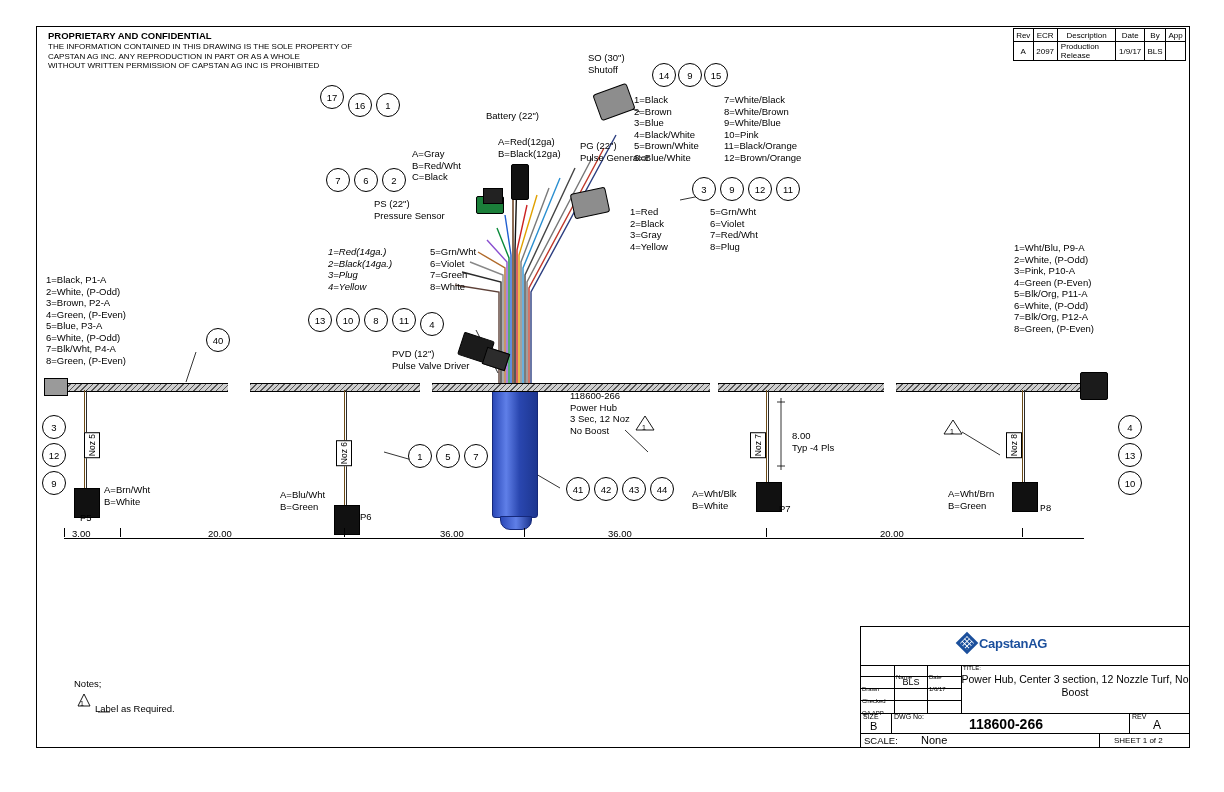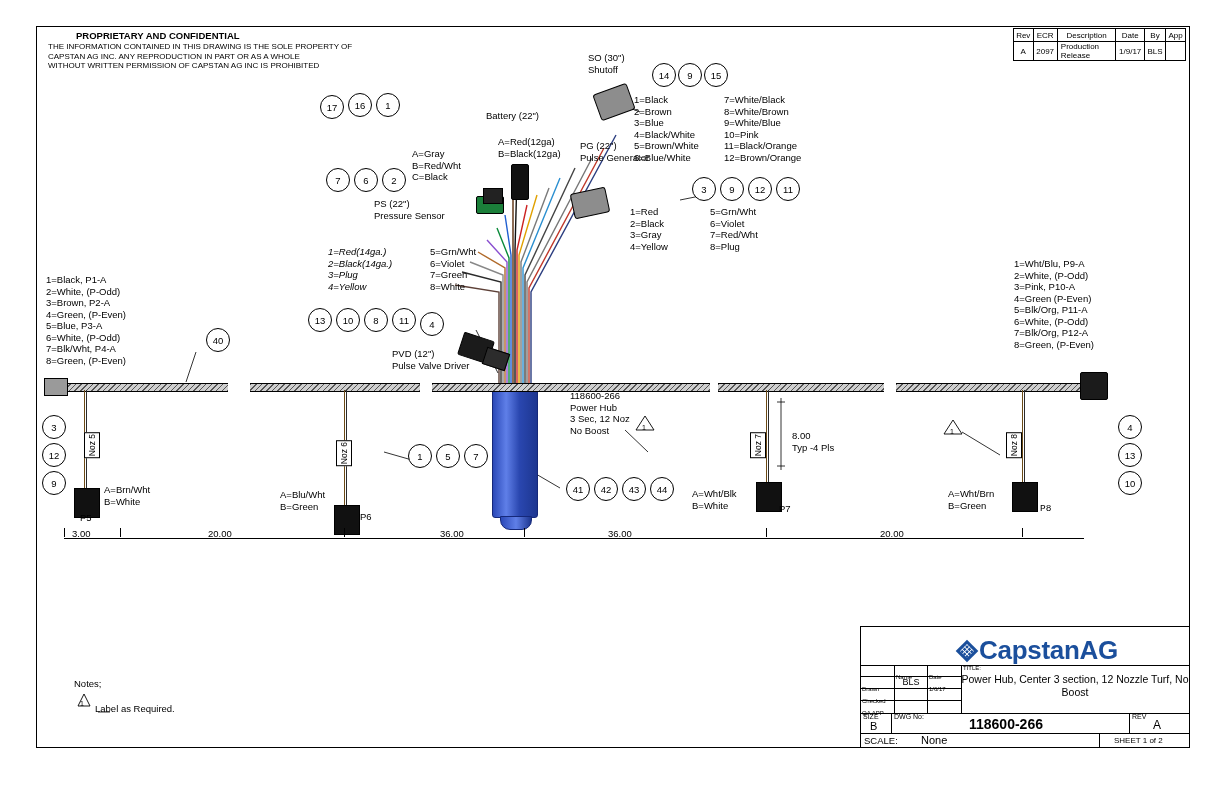--- a/index.html
+++ b/index.html
@@ -20,21 +20,21 @@
   
   .tb { position:absolute; left:860px; top:626px; width:328px; height:120px; border:1px solid #000; }
   .tb-logo { position:absolute; left:0; top:0; width:328px; height:38px; border-bottom:1px solid #000; }
   .logo-wrap { position:absolute; left:98px; top:8px; display:flex; align-items:center; gap:4px; }
   .logo-diamond { width:16px; height:16px; background:#1b4f9c; transform:rotate(45deg); position:relative; }
   .logo-diamond:after{ content:""; position:absolute; left:3px; top:3px; width:10px; height:10px;
      background:
        linear-gradient(to right, #fff 0 1px, transparent 1px 100%) ,
        linear-gradient(to bottom, #fff 0 1px, transparent 1px 100%);
      background-size:3.4px 3.4px; }
-  .logo-text { font-size:26px; font-weight:bold; letter-spacing:-0.3px; }
+  .logo-text { font-size:13px; font-weight:bold; letter-spacing:-0.3px; }
   .logo-text .ag { color:#1b4f9c; }
   .logo-text .cap { color:#1b4f9c; }
 
   .tb-mid { position:absolute; left:0; top:38px; width:328px; height:48px; border-bottom:1px solid #000; }
   .tb-names { position:absolute; left:0; top:0; width:100px; height:48px; border-right:1px solid #000; }
   .tb-names .hdr { position:absolute; top:0; left:0; width:100px; height:11px; }
   .tb-names .c1 { position:absolute; left:0; width:34px; border-right:1px solid #000; box-sizing:border-box; }
   .tb-names .c2 { position:absolute; left:34px; width:33px; border-right:1px solid #000; box-sizing:border-box; }
   .tb-names .c3 { position:absolute; left:67px; width:33px; box-sizing:border-box; }
   .tb-names .r { position:absolute; left:0; width:100px; height:12px; border-top:1px solid #000; }
@@ -73,21 +73,21 @@
          background:linear-gradient(to right,#2b49b8,#5f7fe8,#1d3690); border:1px solid #15287a;
          border-radius:0 0 10px 10px; }
   .svgwrap { position:absolute; left:0; top:0; width:1224px; height:792px; pointer-events:none; }
 </style>
 </head>
 <body>
 
 <div id="sheet">
   <div class="frame"></div>
 
-  <div class="abs txt bold" style="left:48px; top:30px;margin-left:28px;">PROPRIETARY AND CONFIDENTIAL</div>
+  <div class="abs txt bold" style="left:48px; top:30px;">PROPRIETARY AND CONFIDENTIAL</div>
   <div class="abs txt8" style="left:48px; top:42px;">THE INFORMATION CONTAINED IN THIS DRAWING IS THE SOLE PROPERTY OF
 CAPSTAN AG INC. ANY REPRODUCTION IN PART OR AS A WHOLE
 WITHOUT WRITTEN PERMISSION OF CAPSTAN AG INC IS PROHIBITED</div>
 
   <table class="revtable">
     <tbody>
         <tr>
       <th style="width:15px">Rev</th>
       <th style="width:22px">ECR</th>
       <th class="desc">Description</th>
@@ -271,42 +271,42 @@
 Pulse Valve Driver</div>
 
   <div class="abs txt" style="left:46px; top:274px;">1=Black, P1-A
 2=White, (P-Odd)
 3=Brown, P2-A
 4=Green, (P-Even)
 5=Blue, P3-A
 6=White, (P-Odd)
 7=Blk/Wht, P4-A
 8=Green, (P-Even)</div>
-  <div class="abs txt" style="left:1014px; top:258px;">1=Wht/Blu, P9-A
+  <div class="abs txt" style="left:1014px; top:242px;">1=Wht/Blu, P9-A
 2=White, (P-Odd)
 3=Pink, P10-A
 4=Green (P-Even)
 5=Blk/Org, P11-A
 6=White, (P-Odd)
 7=Blk/Org, P12-A
 8=Green, (P-Even)</div>
 
   <div class="abs txt" style="left:570px; top:390px;">118600-266
 Power Hub
 3 Sec, 12 Noz
 No Boost</div>
 
   <div class="abs txt" style="left:74px; top:678px;">Notes;</div>
   <div class="abs txt7" style="left:80px; top:700px;">1</div>
   <div class="abs txt" style="left:95px; top:703px;">Label as Required.</div>
 
   <div class="abs txt7" style="left:642px; top:424px;">1</div>
   <div class="abs txt7" style="left:950px; top:428px;">1</div>
 
-  <div class="circ" style="left:320px; top:95px;">17</div>
+  <div class="circ" style="left:320px; top:85px;">17</div>
   <div class="circ" style="left:348px; top:93px;">16</div>
   <div class="circ" style="left:376px; top:93px;">1</div>
 
   <div class="circ" style="left:326px; top:168px;">7</div>
   <div class="circ" style="left:354px; top:168px;">6</div>
   <div class="circ" style="left:382px; top:168px;">2</div>
 
   <div class="circ" style="left:652px; top:63px;">14</div>
   <div class="circ" style="left:678px; top:63px;">9</div>
   <div class="circ" style="left:704px; top:63px;">15</div>

